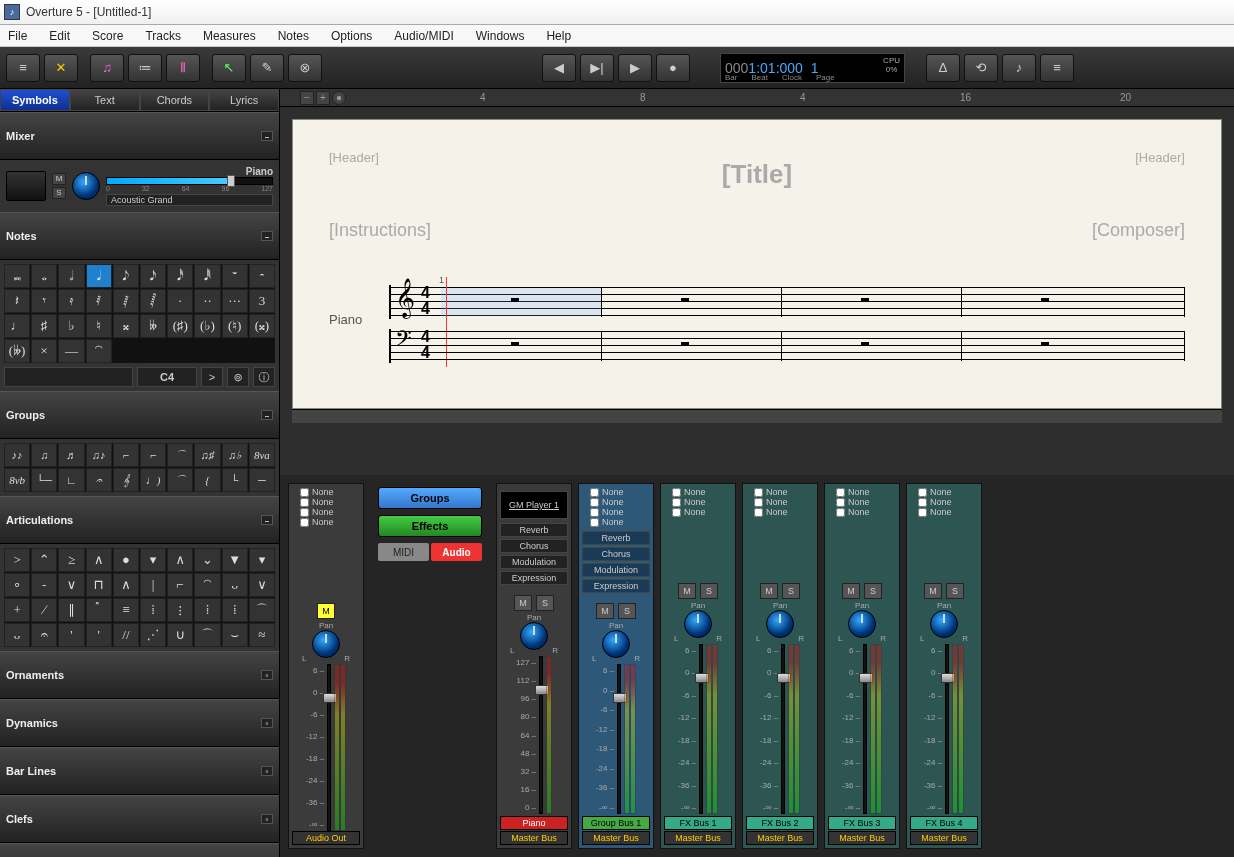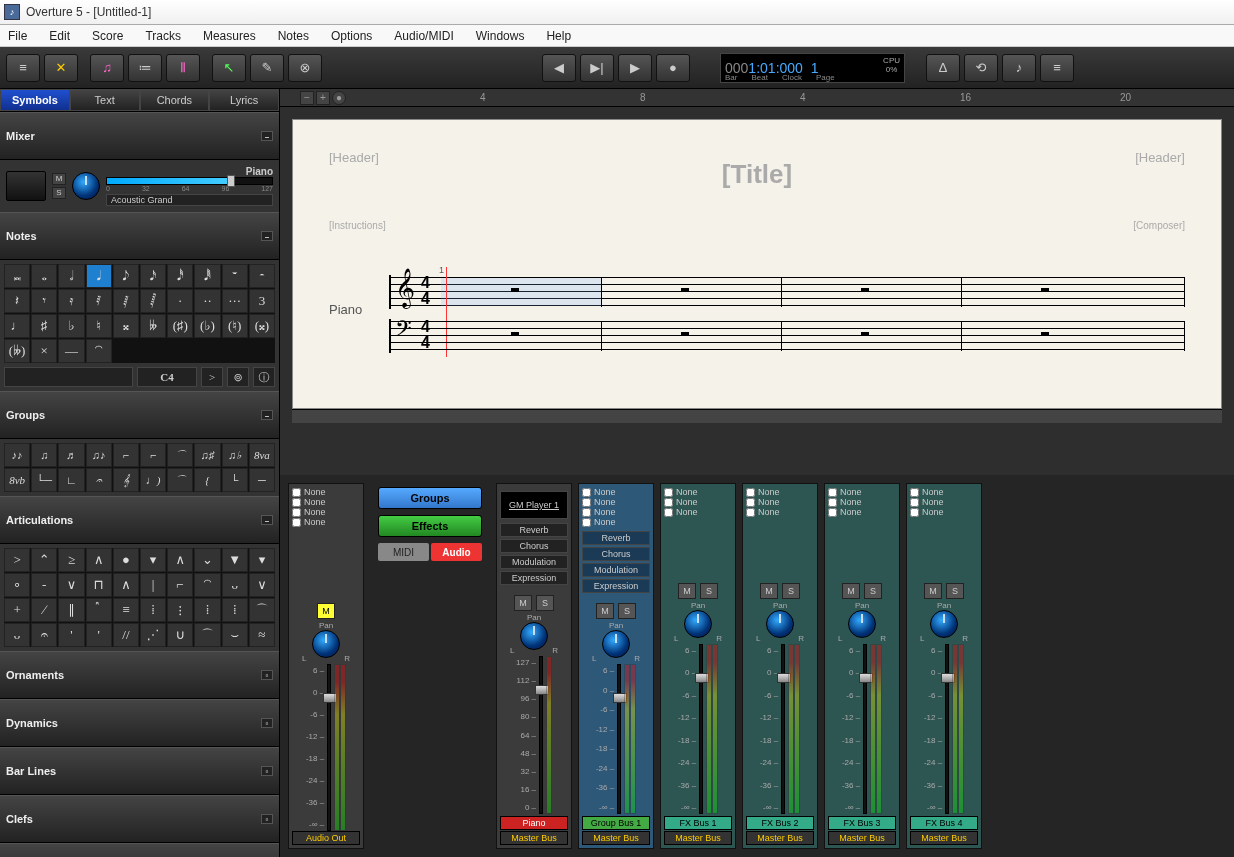--- a/index.html
+++ b/index.html
@@ -54,60 +54,60 @@
 .vol-fill { height: 100%; width: 75%; background: linear-gradient(90deg,#0af,#4cf); }
 .vol-thumb { position: absolute; top: -3px; left: 73%; width: 8px; height: 12px; background: #ccc; border: 1px solid #555; }
 .vol-marks { display: flex; justify-content: space-between; font-size: 7px; color: #888; }
 .inst-name { background: #222; padding: 0 4px; color: #ccc; border: 1px solid #444; margin-top: 2px; }
 
 .grid-panel { padding: 4px; background: #333; }
 .sym-grid { display: grid; grid-template-columns: repeat(10, 1fr); gap: 1px; background: #111; }
 .sym-cell { height: 24px; background: #333; display: flex; align-items: center; justify-content: center; font-size: 13px; color: #ddd; cursor: pointer; border: 1px solid #222; font-family: serif; }
 .sym-cell.active { background: #2080d0; }
 .note-input-row { display: flex; margin-top: 4px; gap: 4px; }
-.note-input-row > div { background: #222; border: 1px solid #444; height: 20px; display: flex; align-items: center; justify-content: center; font-family: Liberation Serif, serif; }
+.note-input-row > div { background: #222; border: 1px solid #444; height: 20px; display: flex; align-items: center; justify-content: center; }
 .note-input-row .spacer { flex: 1; }
 .note-input-row .c4 { width: 60px; font-weight: bold; }
 .note-input-row .sm { width: 22px; }
 
 .grp-grid { display: grid; grid-template-columns: repeat(10,1fr); gap: 1px; }
 .grp-grid .sym-cell { font-size: 11px; font-style: italic; }
 
 
 .score-area { flex: 1; display: flex; flex-direction: column; background: #2a2a2a; }
 .ruler { height: 18px; background: #333; border-bottom: 1px solid #000; display: flex; align-items: center; padding-left: 20px; position: relative; color: #999; font-size: 10px; }
 .ruler .rbtn { width: 14px; height: 14px; background: #444; border: 1px solid #222; margin-right: 2px; text-align: center; line-height: 12px; }
 .ruler .tick { position: absolute; }
 
 .score-page { flex: 1; background: #2e2e2e; padding: 12px; overflow: hidden; }
 .paper { background: #f5f2ea; width: 100%; height: 290px; padding: 30px 36px; color: #aaa; font-family: Georgia, serif; border: 1px solid #888; position: relative; }
 .paper .hdr-row { display: flex; justify-content: space-between; font-size: 13px; }
 .paper .title { text-align: center; font-size: 26px; font-weight: bold; margin-top: -6px; }
-.paper .row2 { display: flex; justify-content: space-between; font-size: 10px; margin-top: 30px; align-items: flex-end; }
+.paper .row2 { display: flex; justify-content: space-between; font-size: 18px; margin-top: 30px; align-items: flex-end; }
 .staff-wrap { display: flex; margin-top: 34px; }
 .staff-label { width: 60px; font-size: 13px; color: #555; display: flex; align-items: center; }
 .staves { flex: 1; }
 .staff { height: 34px; border-left: 2px solid #000; position: relative; background: repeating-linear-gradient(to bottom, transparent 0 6px, #000 6px 7px); background-size: 100% 7px; background-position: 0 3px; }
 .clef { position: absolute; left: 4px; font-size: 34px; color: #000; font-family: serif; }
 .treble { top: -6px; }
 .bass { top: -2px; font-size: 26px; }
 .timesig { position: absolute; left: 30px; top: 0; font-size: 16px; font-weight: bold; color: #000; font-family: serif; line-height: 16px; }
 .barline { position: absolute; top: 3px; bottom: 2px; width: 1px; background: #000; }
 .rest { position: absolute; top: 13px; width: 8px; height: 4px; background: #000; }
 .playline { position: absolute; left: 55px; top: -8px; bottom: -48px; width: 1px; background: #f33; }
 .sel-area { position: absolute; left: 50px; width: 160px; top: 3px; height: 28px; background: rgba(120,180,255,.2); }
 .hbar { height: 14px; background: #444; border-top: 1px solid #000; }
 
 
 .mixer-area { height: 382px; background: #252525; display: flex; padding: 8px; gap: 6px; overflow-x: auto; }
 .mix-strip { width: 76px; background: #3b3b3b; border: 1px solid #111; display: flex; flex-direction: column; padding: 3px; position: relative; }
 .mix-strip.teal { background: #2d5552; }
 .mix-strip.blue { background: #2d5878; }
 .sends { font-size: 9px; color: #ccc; }
-.send-row { display: flex; align-items: center; gap: 3px; }
+.send-row { display: flex; align-items: center; gap: 3px; margin-left: 8px; }
 .send-row input { width: 9px; height: 9px; }
 .center-panel { width: 120px; display: flex; flex-direction: column; gap: 6px; padding: 4px 8px; }
 .cp-btn { height: 22px; border-radius: 3px; display: flex; align-items: center; justify-content: center; font-size: 11px; font-weight: bold; border: 1px solid #000; cursor: pointer; }
 .cp-btn.groups { background: linear-gradient(#5af,#37c); color: #000; }
 .cp-btn.effects { background: linear-gradient(#4c4,#282); color: #000; }
 .midi-audio { display: flex; gap: 2px; }
 .midi-audio > div { flex: 1; height: 18px; border-radius: 2px; font-size: 10px; display: flex; align-items: center; justify-content: center; }
 .ma-midi { background: #888; color: #222; }
 .ma-audio { background: #e33; color: #fff; font-weight: bold; }
 

